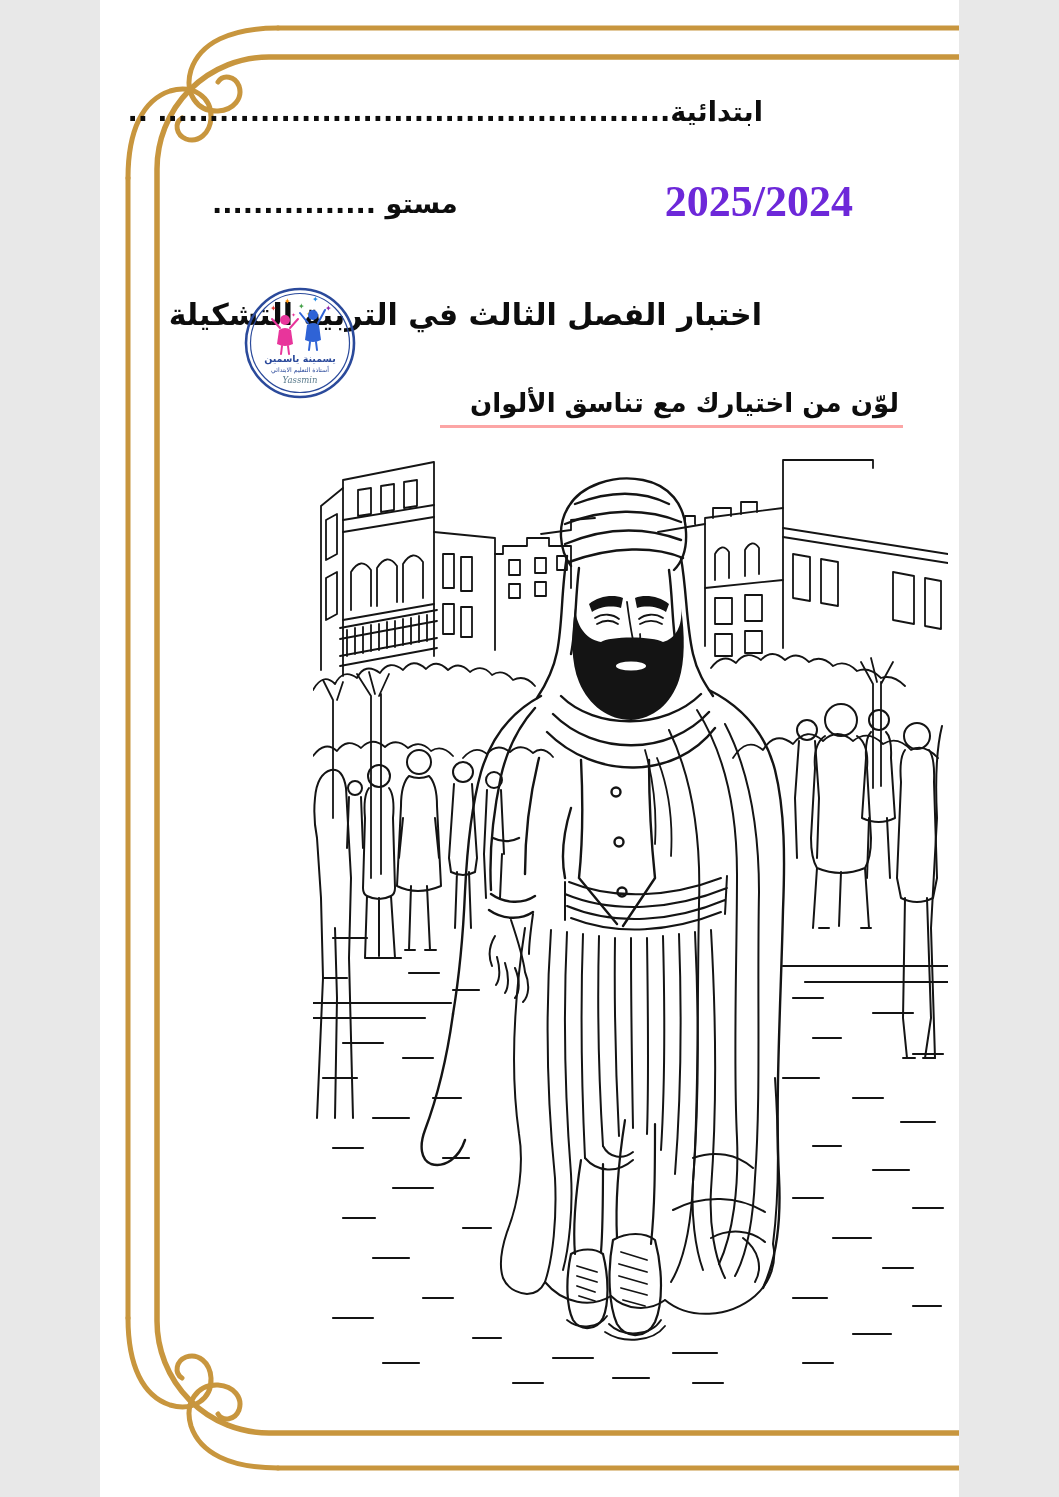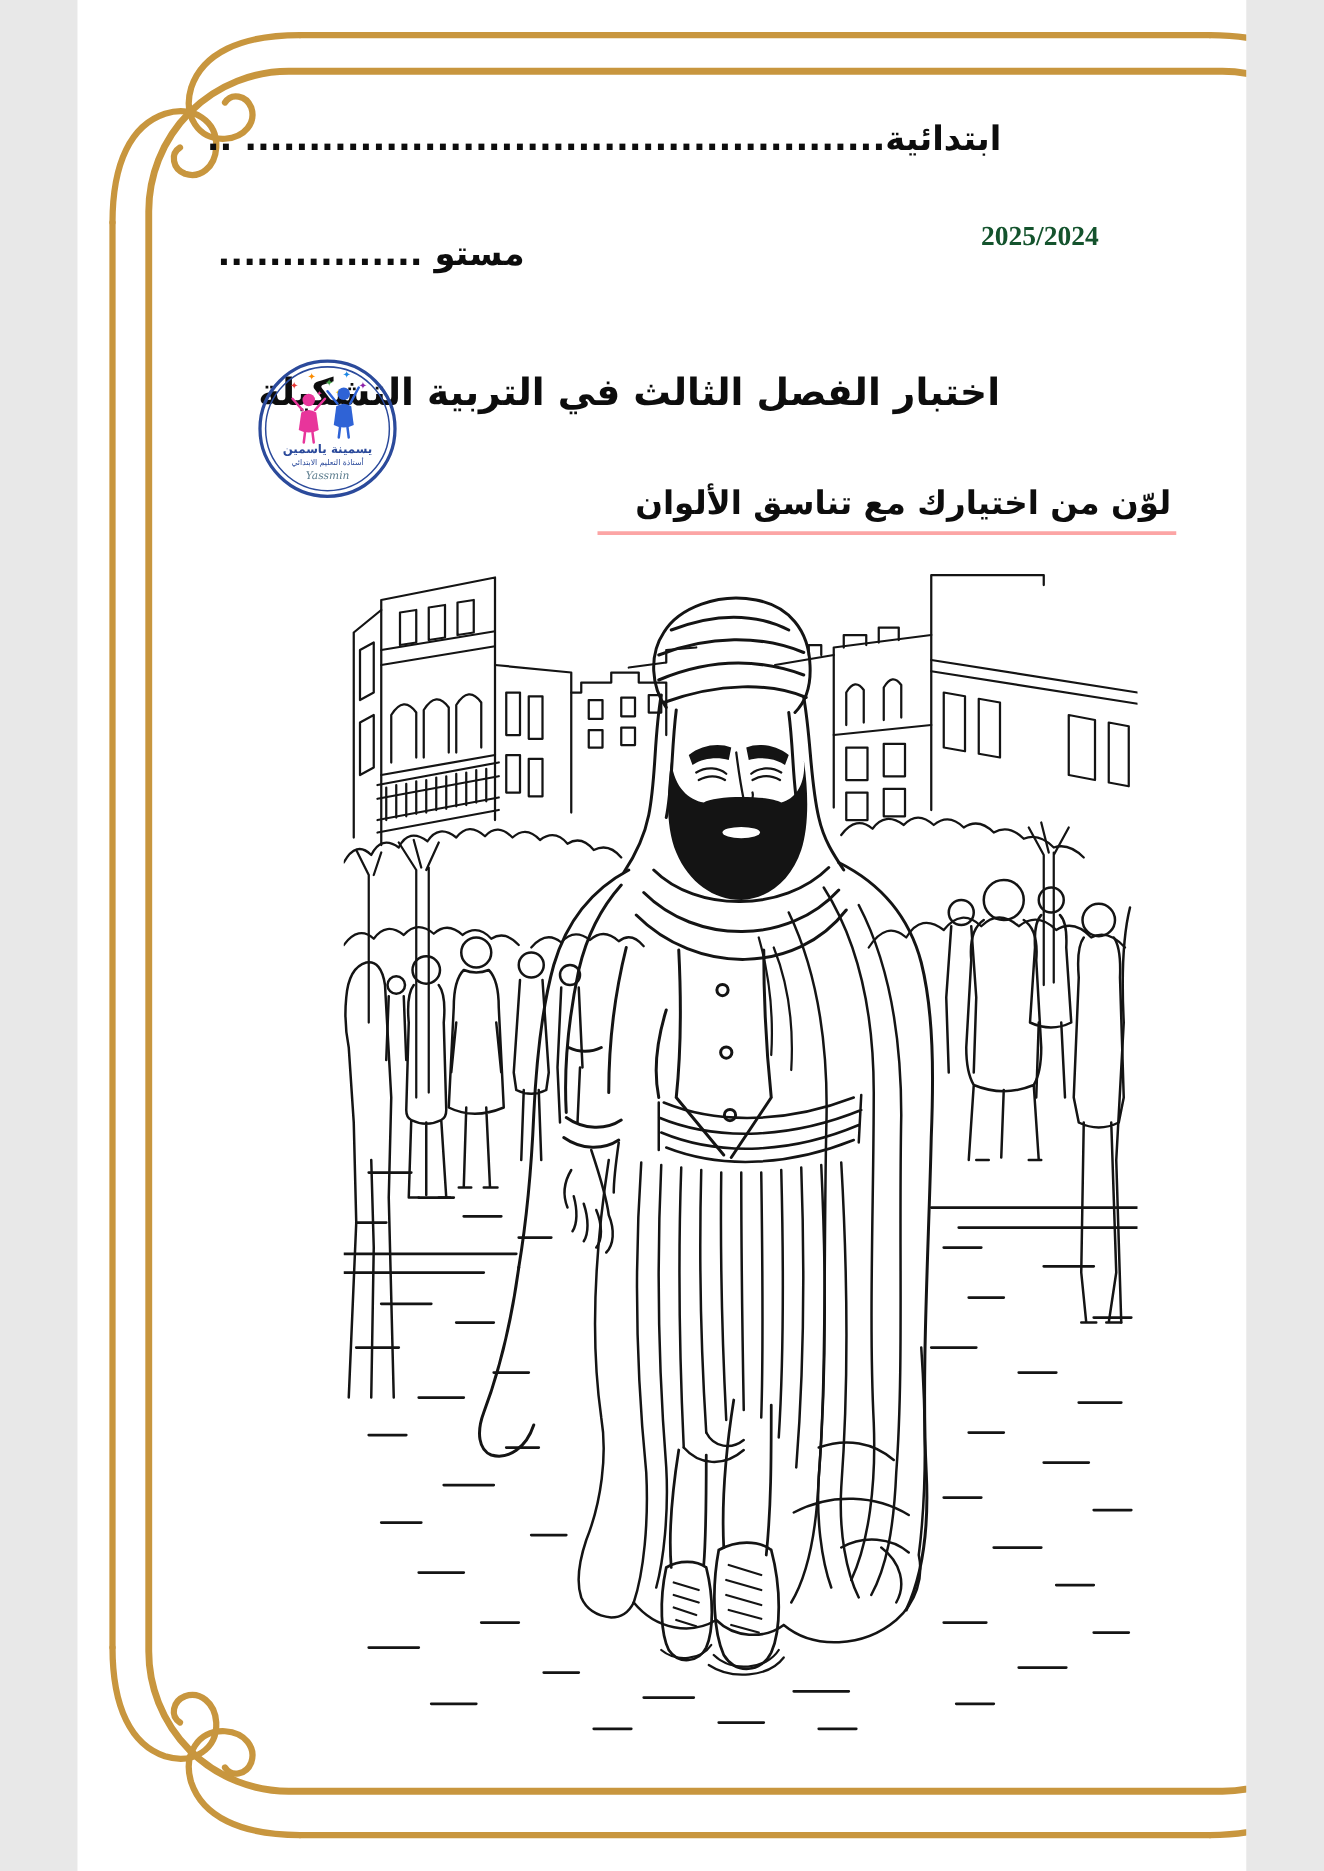--- a/index.html
+++ b/index.html
@@ -1,21 +1,21 @@
 <!DOCTYPE html>
 <html><head>
 <meta charset="utf-8">
 <style>
   html,body{margin:0;padding:0;background:#e8e8e8}
-  .page{position:relative;width:935px;height:1497px;background:#ffffff;overflow:hidden;
+  .page{position:relative;width:859px;height:1497px;background:#ffffff;overflow:hidden;
         font-family:"DejaVu Sans",sans-serif;margin:0 auto}
   .abs{position:absolute}
   .ar{direction:rtl;white-space:nowrap;font-weight:bold;color:#0d0d0d}
   .school-line{top:96px;right:196px;font-size:27px;letter-spacing:.5px}
-  .year-line{top:176px;right:118px;font-size:22px;font-weight:bold;color:#14532d;
+  .year-line{top:176px;right:106px;font-size:44px;font-weight:bold;color:#6d28d9;
              font-family:"Liberation Serif",serif;direction:ltr;white-space:nowrap}
   .level-line{top:188px;left:112px;font-size:27px}
   .exam-title{top:297px;right:197px;font-size:30px}
   .instruction{top:388px;right:56px;font-size:26px;border-bottom:3px solid #fca5a5;
                padding:0 4px 7px 30px}
   svg.frame{position:absolute;left:0;top:0;width:1059px;height:1497px}
   svg.logo{position:absolute;left:143px;top:286px;width:114px;height:114px}
   svg.art{position:absolute;left:213px;top:458px;width:635px;height:942px}
 </style>
 </head>

